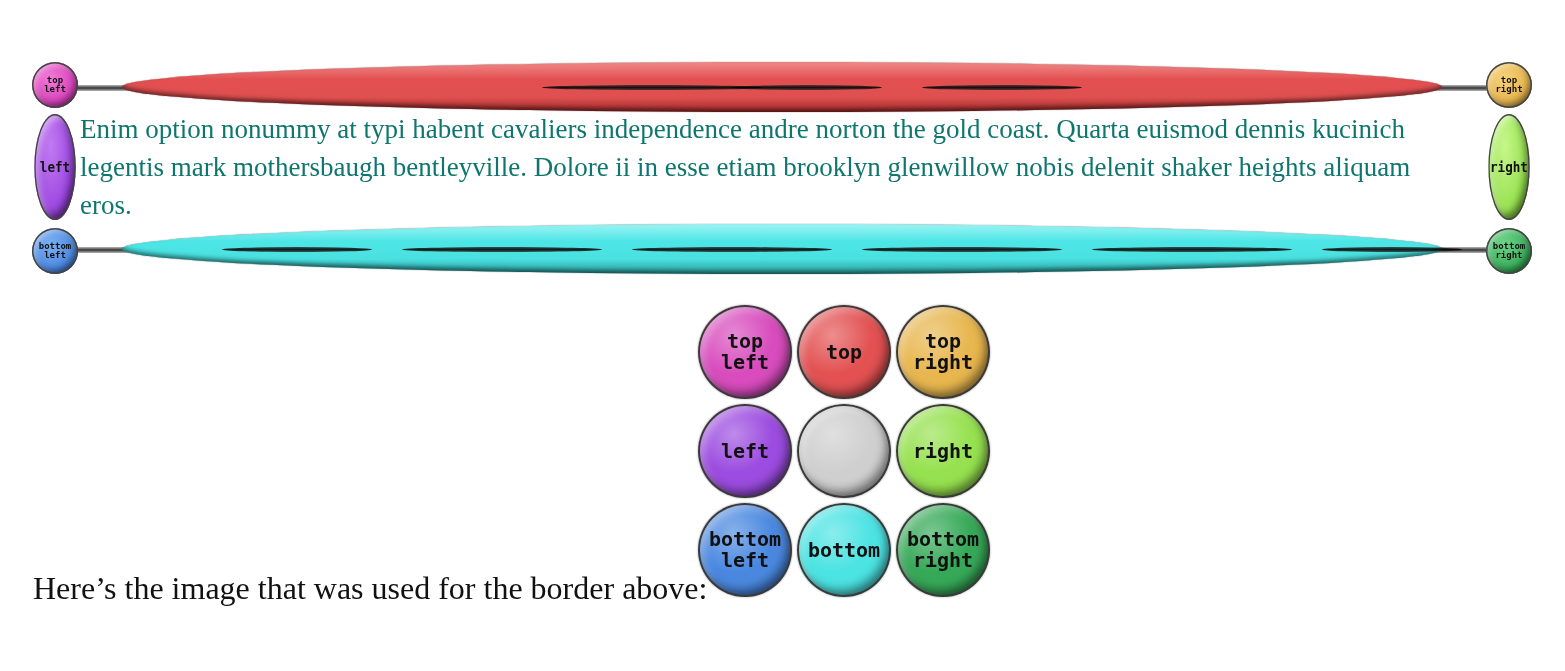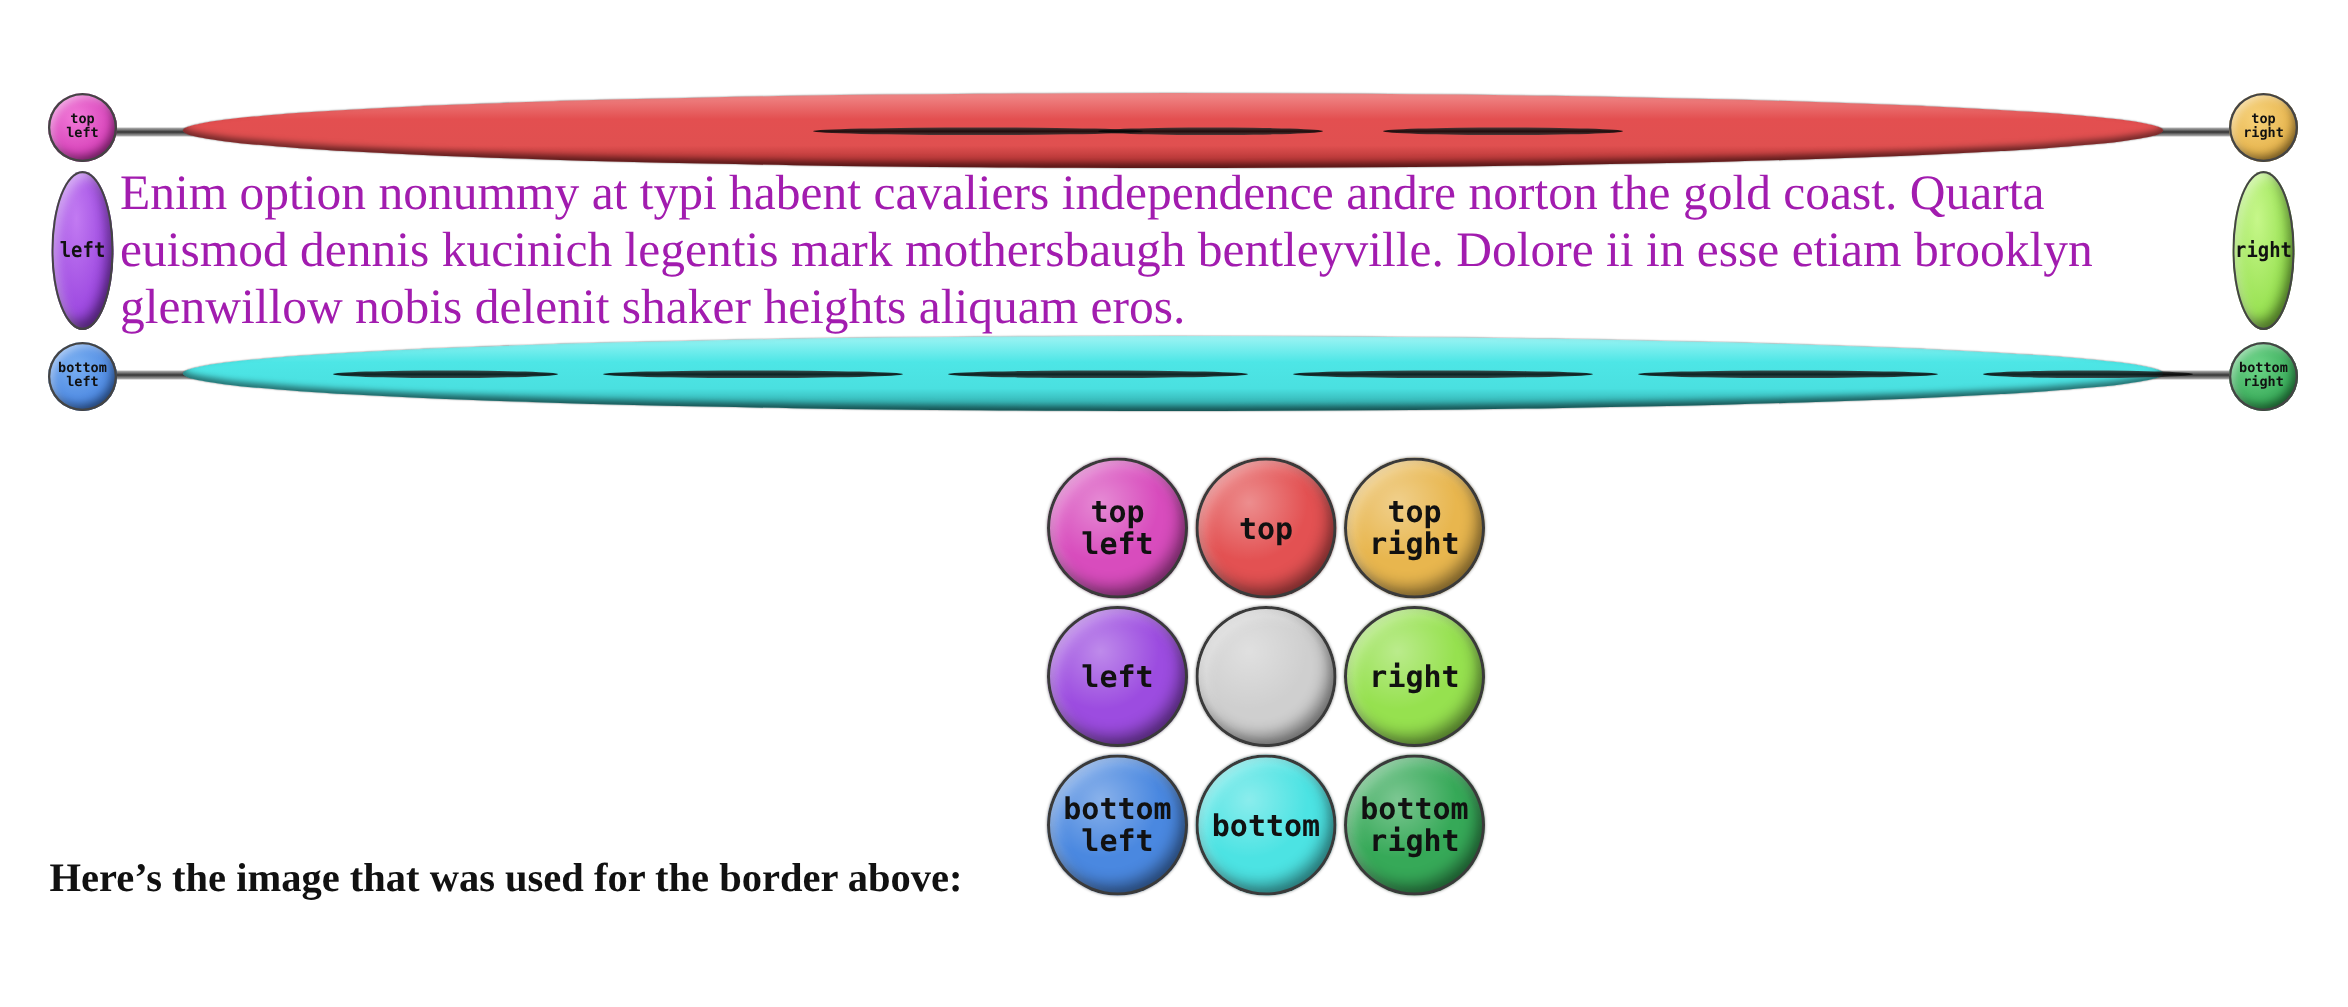--- a/index.html
+++ b/index.html
@@ -33,23 +33,23 @@
   .band-top { top: 0; }
   .band-top .lens { background: linear-gradient(#f08a8a, #e34f50 35%, #e05050 70%, #a12a2a);
     box-shadow: inset 0 -3px 4px rgba(0,0,0,0.5), 0 0 1px #333; }
   .band-bottom { bottom: 0; }
   .band-bottom .lens { background: linear-gradient(#9ef4f4, #4de6e6 35%, #4ae0e0 70%, #2a9c9c);
     box-shadow: inset 0 -3px 4px rgba(0,0,0,0.5), 0 0 1px #333; }
   .band .streak { position: absolute; top: 23px; height: 5px; border-radius: 50%;
     background: linear-gradient(#333, #000 50%, #333); opacity: 0.85; }
 
   .content { position: absolute; left: 48px; top: 48px; width: 1370px;
-    font-size: 33px; line-height: 38px; color: #a21caf; }
+    font-size: 27px; line-height: 38px; color: #0f766e; }
 
-  .caption { position: absolute; left: 33px; top: 570px; font-size: 27px; color: #111; font-weight: bold; }
+  .caption { position: absolute; left: 33px; top: 570px; font-size: 32px; color: #111; }
 
   .grid { position: absolute; left: 697px; top: 304px; width: 297px; height: 296px;
     display: grid; grid-template-columns: repeat(3, 99px); grid-template-rows: repeat(3, 99px); }
   .ball { width: 94px; height: 94px; border-radius: 50%; margin: 1px;
     box-shadow: inset 0 0 0 2px #3a3a3a, inset -5px -7px 10px rgba(0,0,0,0.45), inset 5px 5px 10px rgba(255,255,255,0.45), 0 0 2px #888;
     display: flex; align-items: center; justify-content: center; text-align: center;
     font-family: "DejaVu Sans Mono", monospace; font-size: 20px; line-height: 21px; font-weight: bold; color: #111; }
 </style>
 </head>
 <body>

